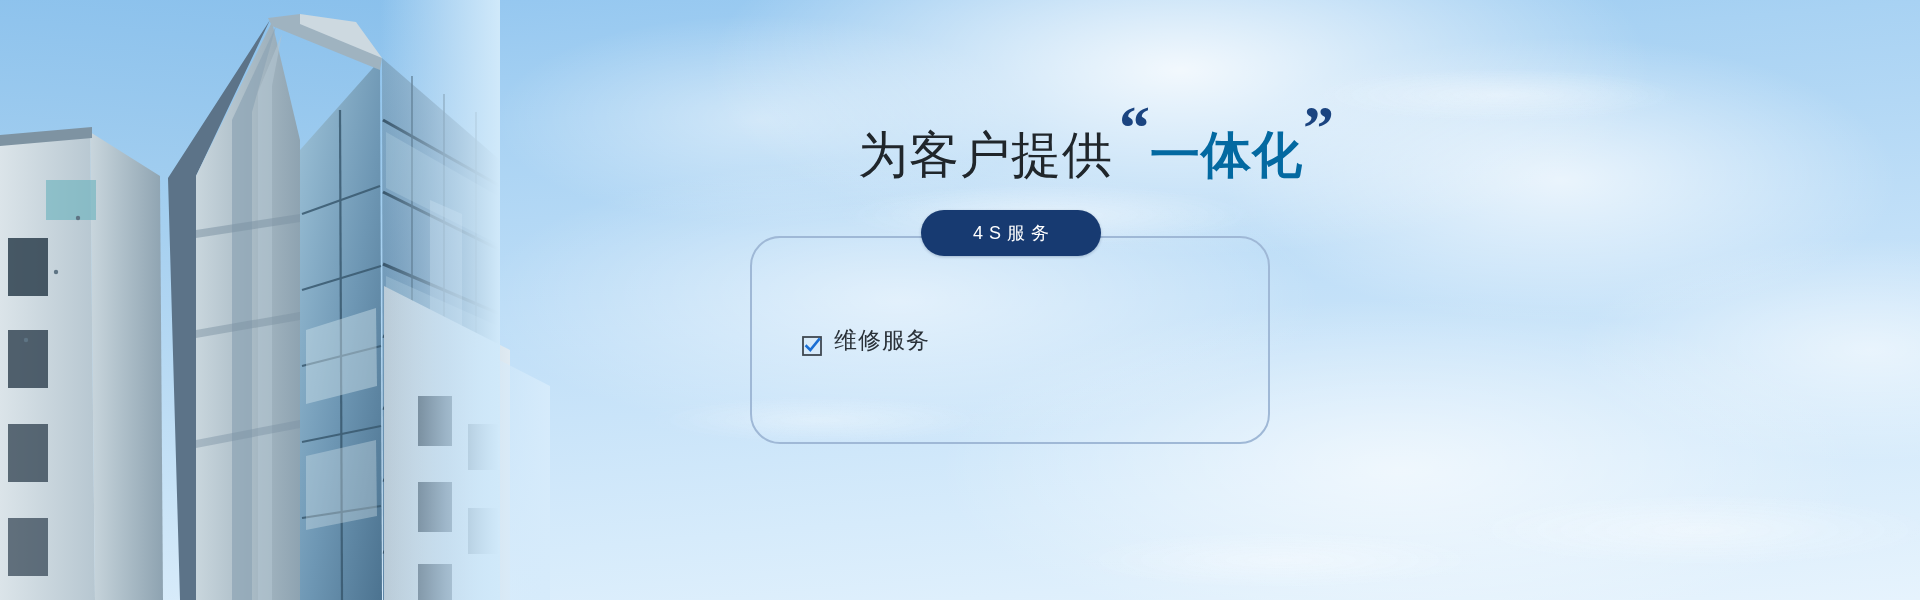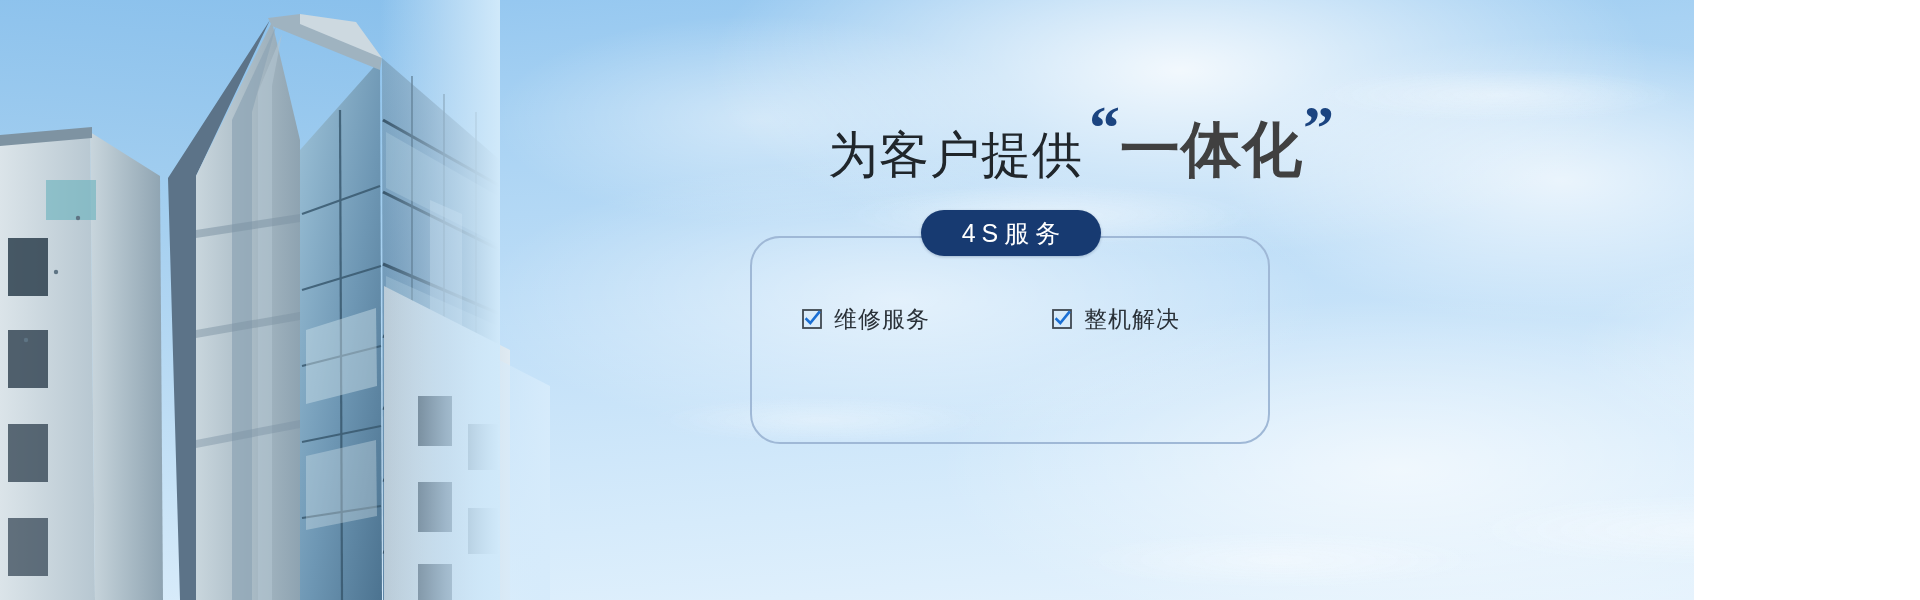--- a/index.html
+++ b/index.html
@@ -2,21 +2,21 @@
 <html><head>
 <meta charset="utf-8">
 <title>4S Service Banner</title>
 <style>
   html,body{margin:0;padding:0;}
   body{
     width:1920px;height:600px;overflow:hidden;
     font-family:"Liberation Sans","DejaVu Sans",sans-serif;
   }
   #banner{
-    position:relative;width:1694px;height:600px;overflow:hidden;
+    position:relative;width:1920px;height:600px;overflow:hidden;
     background:#bfdcf5;
   }
 
   
   .sky{
     position:absolute;inset:0;
     background:
       radial-gradient(ellipse 760px 300px at 1180px 70px, rgba(255,255,255,.85) 0%, rgba(255,255,255,0) 62%),
       radial-gradient(ellipse 520px 220px at 1560px 180px, rgba(255,255,255,.70) 0%, rgba(255,255,255,0) 65%),
       radial-gradient(ellipse 620px 210px at 900px 300px, rgba(255,255,255,.55) 0%, rgba(255,255,255,0) 68%),
@@ -56,56 +56,56 @@
     position:absolute;left:700px;top:104px;width:640px;height:76px;
     display:flex;align-items:flex-end;justify-content:flex-end;
     white-space:nowrap;
   }
   .hl-plain{
     font-family:"Liberation Serif","DejaVu Serif",serif;
     font-size:50px;line-height:1;color:#20262b;letter-spacing:1px;
   }
   .hl-accent{
     font-family:"Liberation Serif","DejaVu Serif",serif;
-    font-weight:bold;font-size:60px;line-height:1;color:#404040;letter-spacing:1px;
+    font-weight:bold;font-size:50px;line-height:1;color:#0369a1;letter-spacing:1px;
   }
   .hl-quote{
     font-family:"Liberation Serif","DejaVu Serif",serif;
     font-weight:bold;font-size:62px;line-height:1;color:#1b4480;
     position:relative;top:-22px;
   }
   .hl-quote.close{top:-22px;}
   .sp4{display:inline-block;width:6px;}
 
   
   .svc-box{
     position:absolute;left:750px;top:236px;width:520px;height:208px;
     border:2px solid #9fb8d6;border-radius:30px;
     box-sizing:border-box;
   }
   .badge{
     position:absolute;left:921px;top:210px;
     width:180px;height:46px;
     background:#173a71;border-radius:23px;
     display:flex;align-items:center;justify-content:center;
-    color:#ffffff;font-size:25px;letter-spacing:6px;
+    color:#ffffff;font-size:18px;letter-spacing:6px;
     text-indent:6px;
     font-family:"Liberation Sans","DejaVu Sans",sans-serif;
     box-shadow:0 1px 3px rgba(10,35,80,.25);
     z-index:5;
   }
 
   
   .items{
     position:absolute;left:750px;top:236px;width:520px;height:208px;
     display:grid;grid-template-columns:1fr 1fr;grid-template-rows:1fr 1fr;
     padding:46px 0 14px 0;box-sizing:border-box;
   }
   .item{
-    display:flex;align-items:center;gap:12px;
+    display:flex;align-items:flex-end;gap:12px;
     padding-left:52px;box-sizing:border-box;
   }
   .item.col2{padding-left:42px;}
   .cbx{
     width:20px;height:20px;flex:0 0 20px;position:relative;display:block;
   }
   .cbx svg{display:block;}
   .item-label{
     font-size:23px;color:#2a3138;letter-spacing:1px;
     font-family:"Liberation Sans","DejaVu Sans",sans-serif;
@@ -273,25 +273,16 @@
         <svg width="20" height="20" viewBox="0 0 20 20">
           <rect x="1" y="1" width="18" height="18" fill="none" stroke="#3f4850" stroke-width="1.8"></rect>
           <path d="M4.5 10.2 L8.3 14 L17 3.4" fill="none" stroke="#1a6fd4" stroke-width="2.6" stroke-linecap="square"></path>
         </svg>
       </span>
       <span class="item-label">维修服务</span>
     </div>
 
 
 
-    <div class="item col2">
-      <span class="cbx">
-        <svg width="20" height="20" viewBox="0 0 20 20">
-          <rect x="1" y="1" width="18" height="18" fill="none" stroke="#3f4850" stroke-width="1.8"></rect>
-          <path d="M4.5 10.2 L8.3 14 L17 3.4" fill="none" stroke="#1a6fd4" stroke-width="2.6" stroke-linecap="square"></path>
-        </svg>
-      </span>
-      <span class="item-label">整机解决</span>
-    </div>
 
   </div>
 
 </div>
 
 </body></html>

